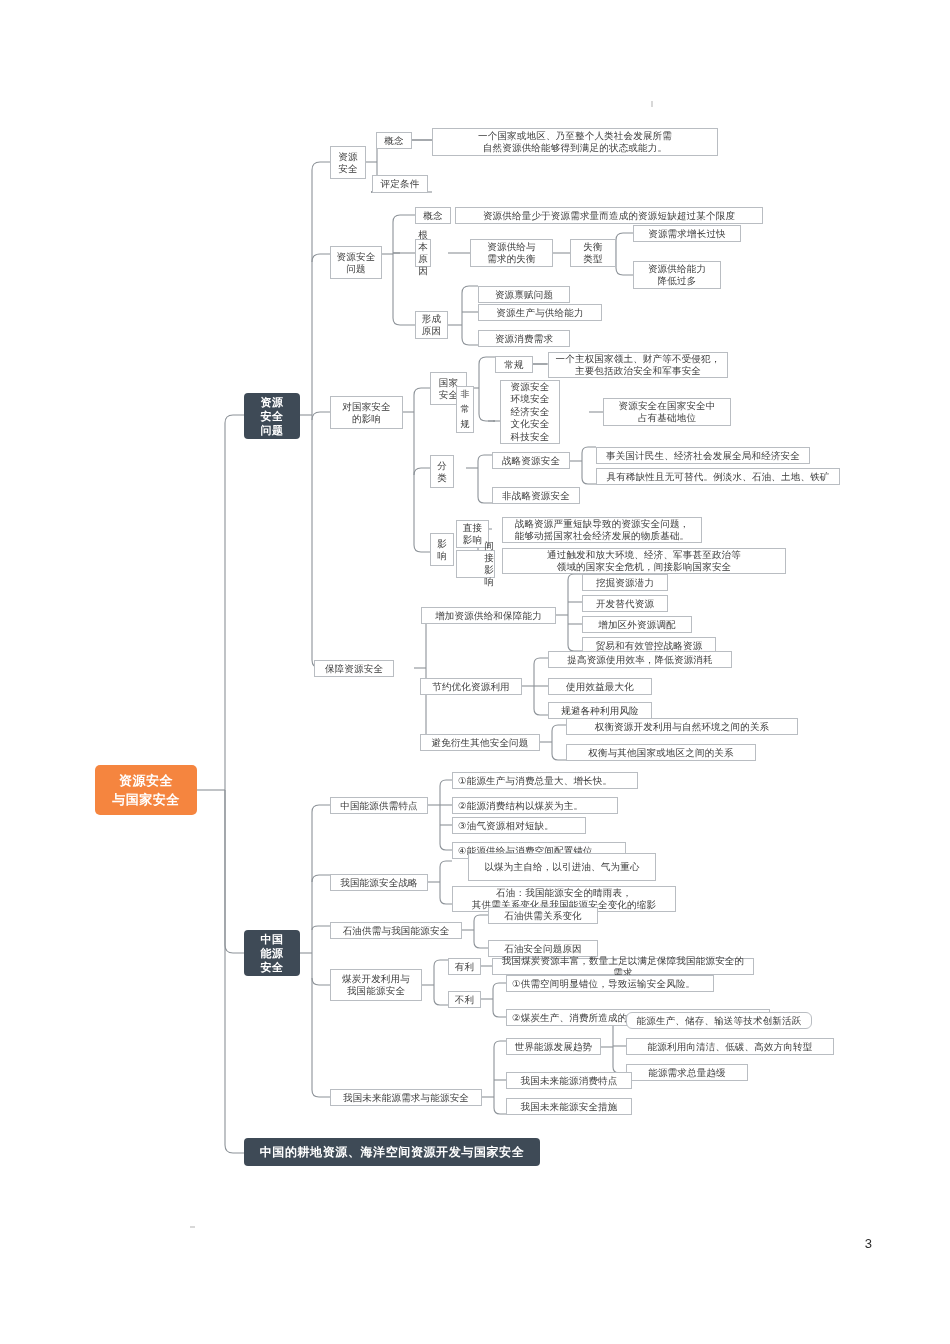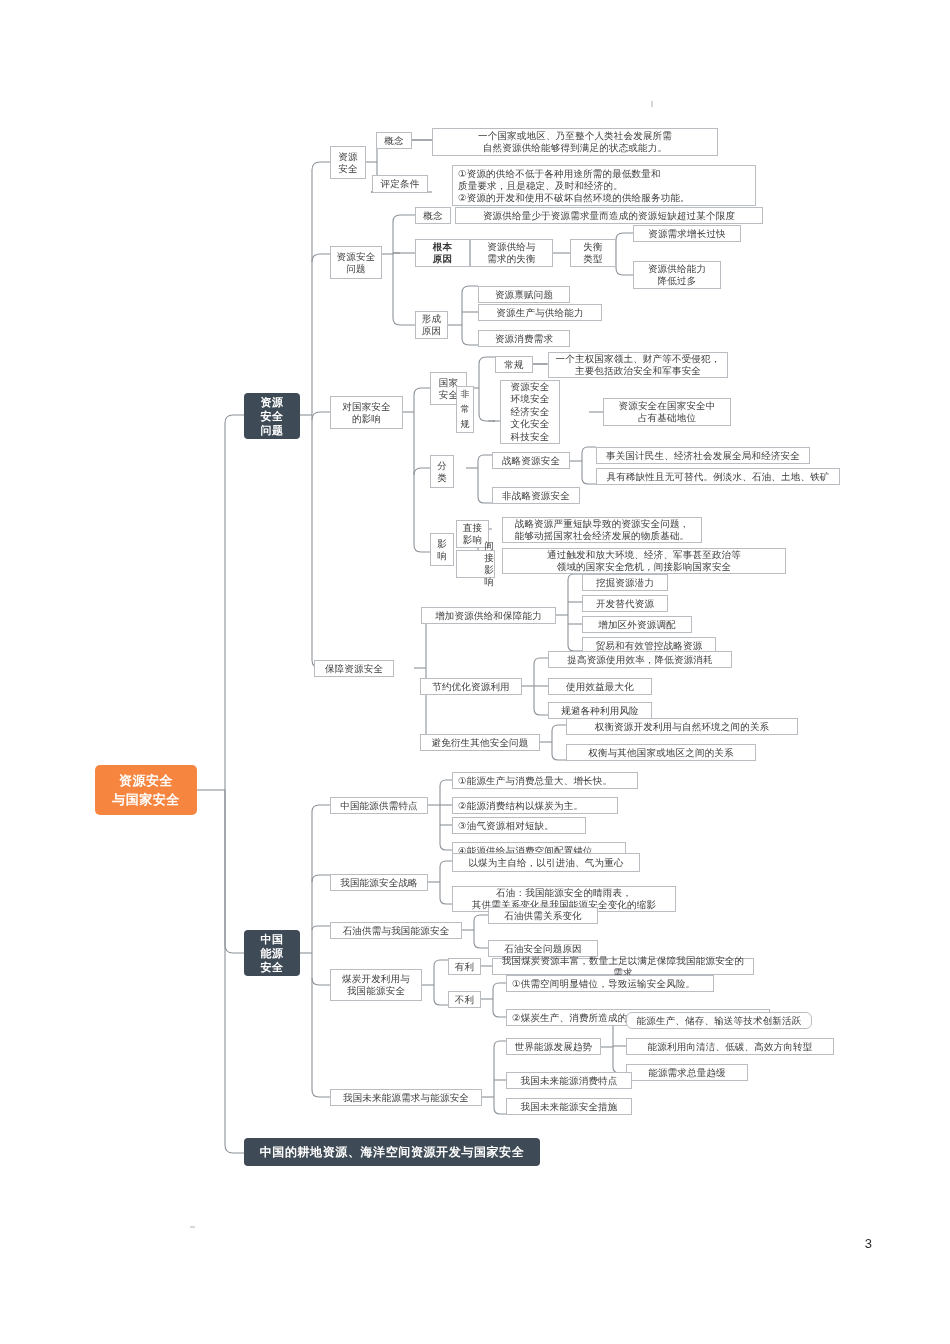--- a/index.html
+++ b/index.html
@@ -243,29 +243,26 @@
 安全</div>
 
   <div class="branch wide" style="left:244px;top:1138px;width:296px;height:28px;">中国的耕地资源、海洋空间资源开发与国家安全</div>
 
   <div class="node" style="left:330px;top:146px;width:36px;height:33px;">资源
 安全</div>
   <div class="node" style="left:376px;top:132px;width:36px;height:17px;">概念</div>
   <div class="node" style="left:432px;top:128px;width:286px;height:28px;">一个国家或地区、乃至整个人类社会发展所需
 自然资源供给能够得到满足的状态或能力。</div>
   <div class="node" style="left:372px;top:175px;width:56px;height:18px;">评定条件</div>
-  <div class="node left" style="left:452px;top:165px;width:304px;height:41px;">①资源的供给不低于各种用途所需的最低数量和
-质量要求，且是稳定、及时和经济的。
-②资源的开发和使用不破坏自然环境的供给服务功能。</div>
 
   <div class="node" style="left:330px;top:246px;width:52px;height:33px;">资源安全
 问题</div>
   <div class="node" style="left:415px;top:207px;width:36px;height:17px;">概念</div>
   <div class="node" style="left:455px;top:207px;width:308px;height:17px;">资源供给量少于资源需求量而造成的资源短缺超过某个限度</div>
-  <div class="node" style="left:415px;top:239px;width:55px;height:28px;font-weight:bold;">根本
+  <div class="node" style="left:415px;top:239px;width:16px;height:28px;">根本
 原因</div>
   <div class="node" style="left:470px;top:239px;width:83px;height:28px;">资源供给与
 需求的失衡</div>
   <div class="node" style="left:570px;top:239px;width:46px;height:28px;">失衡
 类型</div>
   <div class="node" style="left:633px;top:225px;width:108px;height:17px;">资源需求增长过快</div>
   <div class="node" style="left:633px;top:261px;width:88px;height:28px;">资源供给能力
 降低过多</div>
   <div class="node" style="left:415px;top:311px;width:33px;height:28px;">形成
 原因</div>
@@ -328,21 +325,21 @@
   <div class="node" style="left:566px;top:718px;width:232px;height:17px;">权衡资源开发利用与自然环境之间的关系</div>
   <div class="node" style="left:566px;top:744px;width:190px;height:17px;">权衡与其他国家或地区之间的关系</div>
 
   <div class="node" style="left:330px;top:797px;width:98px;height:17px;">中国能源供需特点</div>
   <div class="node left" style="left:452px;top:772px;width:186px;height:17px;">①能源生产与消费总量大、增长快。</div>
   <div class="node left" style="left:452px;top:797px;width:166px;height:17px;">②能源消费结构以煤炭为主。</div>
   <div class="node left" style="left:452px;top:817px;width:134px;height:17px;">③油气资源相对短缺。</div>
   <div class="node left" style="left:452px;top:842px;width:174px;height:17px;">④能源供给与消费空间配置错位</div>
 
   <div class="node" style="left:330px;top:874px;width:98px;height:17px;">我国能源安全战略</div>
-  <div class="node" style="left:452px;top:853px;width:188px;height:19px;">以煤为主自给，以引进油、气为重心</div>
+  <div class="node" style="left:468px;top:853px;width:188px;height:28px;">以煤为主自给，以引进油、气为重心</div>
   <div class="node" style="left:452px;top:886px;width:224px;height:26px;">石油：我国能源安全的晴雨表，
 其供需关系变化是我国能源安全变化的缩影</div>
 
   <div class="node" style="left:330px;top:922px;width:132px;height:17px;">石油供需与我国能源安全</div>
   <div class="node" style="left:488px;top:907px;width:110px;height:17px;text-align:right;">石油供需关系变化</div>
   <div class="node" style="left:488px;top:940px;width:110px;height:17px;">石油安全问题原因</div>
 
   <div class="node" style="left:330px;top:969px;width:92px;height:32px;">煤炭开发利用与
 我国能源安全</div>
   <div class="node" style="left:448px;top:958px;width:33px;height:17px;">有利</div>

